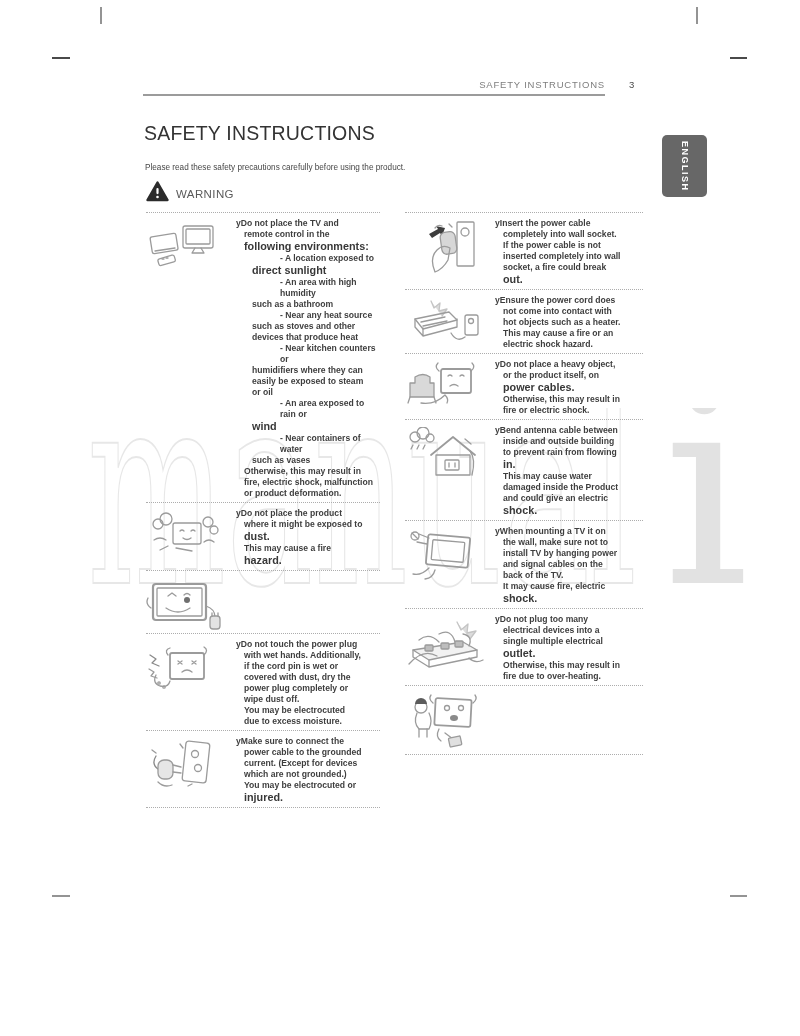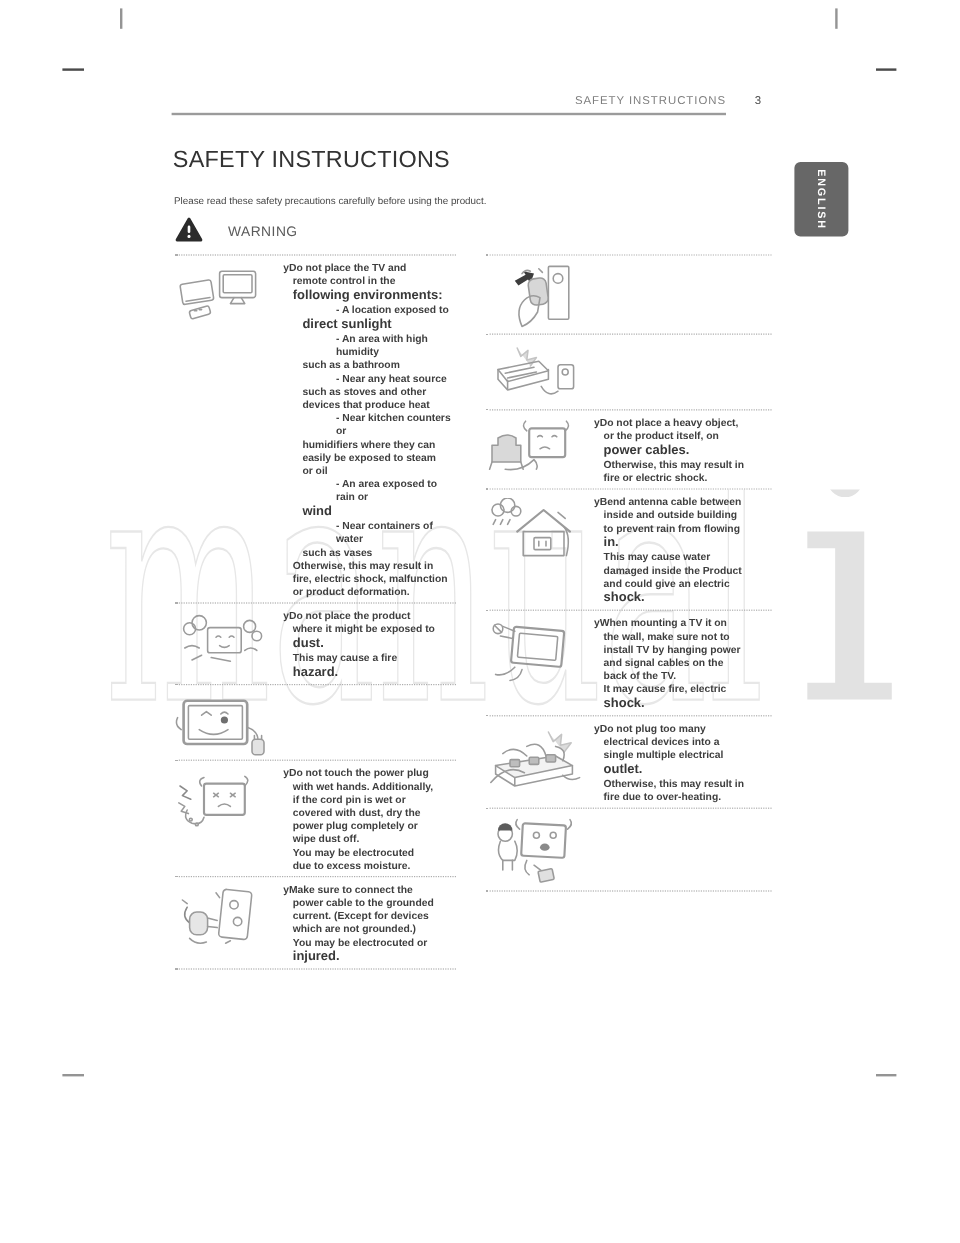--- a/index.html
+++ b/index.html
@@ -20,21 +20,21 @@
   .runhead{position:absolute;top:79px;right:195px;font-size:9.5px;letter-spacing:.8px;color:#7e7e7e;}
   .pagenum{position:absolute;top:79px;left:629px;font-size:9.5px;color:#4a4a4a;}
   .headrule{position:absolute;left:143px;top:94px;width:462px;height:2px;background:#9b9b9b;}
   
   .lang-tab{position:absolute;left:662px;top:135px;width:45px;height:62px;background:#676767;
             border-radius:5px;display:flex;align-items:center;justify-content:center;}
   .lang-tab span{writing-mode:vertical-rl;color:#ffffff;font-size:9px;font-weight:bold;letter-spacing:1.5px;}
   
   .title{position:absolute;left:144px;top:122px;font-size:19.5px;color:#333;letter-spacing:.2px;}
   .intro{position:absolute;left:145px;top:163px;font-size:8.2px;color:#474747;}
-  .warnrow{position:absolute;left:146px;top:181px;display:flex;align-items:center;gap:21px;}
+  .warnrow{position:absolute;left:146px;top:181px;display:flex;align-items:center;gap:7px;}
   .warnrow .wlabel{font-size:11.5px;color:#5a5a5a;letter-spacing:.4px;}
   
   .wm{position:absolute;left:85px;top:408px;z-index:0;pointer-events:none;}
   
   .col{position:absolute;top:212px;z-index:1;}
   .col.left{left:146px;width:234px;}
   .col.right{left:405px;width:238px;}
   .item{display:flex;border-top:1px dotted #adadad;padding:3px 0 3px;font-weight:bold;}
   .col .item:last-child{border-bottom:1px dotted #adadad;}
   .fig{width:90px;flex-shrink:0;padding-top:4px;}
@@ -222,34 +222,49 @@
             <g fill="none" stroke="#9b9b9b" stroke-width="1.3" stroke-linecap="round" stroke-linejoin="round">
 <rect x="52" y="2" width="17" height="44" rx="1"></rect>
               <circle cx="60" cy="12" r="4"></circle>
 <path d="M24 14 l9 -5 -2 -3 9 2 -3 8 -2 -3 -8 5 z" fill="#3d3d3d" stroke="none"></path>
 <rect x="36" y="12" width="15" height="22" rx="5" fill="#d7d7d7" transform="rotate(-8 43 23)"></rect>
 <path d="M30 52 q-6 -14 2 -22 6 -6 13 -2 l-2 12 q-5 9 -13 12 z"></path>
 <path d="M30 8 q3 -4 7 -2 M44 4 l3 3"></path>
             </g>
           </svg>
         </div>
+        <div class="txt">
+          <div class="line first"><span class="bullet">y</span>Insert the power cable</div>
+          <div class="line">completely into wall socket.</div>
+          <div class="line">If the power cable is not</div>
+          <div class="line">inserted completely into wall</div>
+          <div class="line">socket, a fire could break</div>
+          <div class="line lg">out.</div>
+        </div>
       </div>
       <div class="item">
         <div class="fig">
           <svg width="80" height="52" viewBox="0 0 80 52">
             <g fill="none" stroke="#9b9b9b" stroke-width="1.3" stroke-linecap="round" stroke-linejoin="round">
 <path d="M26 4 l3 7 6 -5 -1 8 8 -2 -5 7" fill="#dcdcdc" stroke="#c4c4c4"></path>
 <path d="M10 22 l34 -7 8 8 -34 9 z"></path>
               <path d="M10 22 v8 l8 9 34 -9 v-8 M18 39 v-8"></path>
 <path d="M16 25 l24 -5 M18 29 l24 -5"></path>
 <rect x="60" y="18" width="13" height="20" rx="2"></rect>
               <circle cx="66" cy="24" r="2.5"></circle>
 <path d="M46 36 q6 10 14 4"></path>
             </g>
           </svg>
+        </div>
+        <div class="txt">
+          <div class="line first"><span class="bullet">y</span>Ensure the power cord does</div>
+          <div class="line">not come into contact with</div>
+          <div class="line">hot objects such as a heater.</div>
+          <div class="line">This may cause a fire or an</div>
+          <div class="line">electric shock hazard.</div>
         </div>
       </div>
       <div class="item">
         <div class="fig">
           <svg width="80" height="52" viewBox="0 0 80 52">
             <g fill="none" stroke="#9b9b9b" stroke-width="1.3" stroke-linecap="round" stroke-linejoin="round">
 <path d="M5 22 h5 v-6 q8 -5 15 0 v6 h4 v14 h-24 z" fill="#d9d9d9"></path>
 <path d="M5 36 l-2 6 M29 36 l2 6"></path>
 <rect x="36" y="8" width="30" height="24" rx="2" stroke-width="1.8"></rect>
 <path d="M43 15 q2 -2 4 0 M55 15 q2 -2 4 0 M45 25 q4 -3 8 0"></path>

